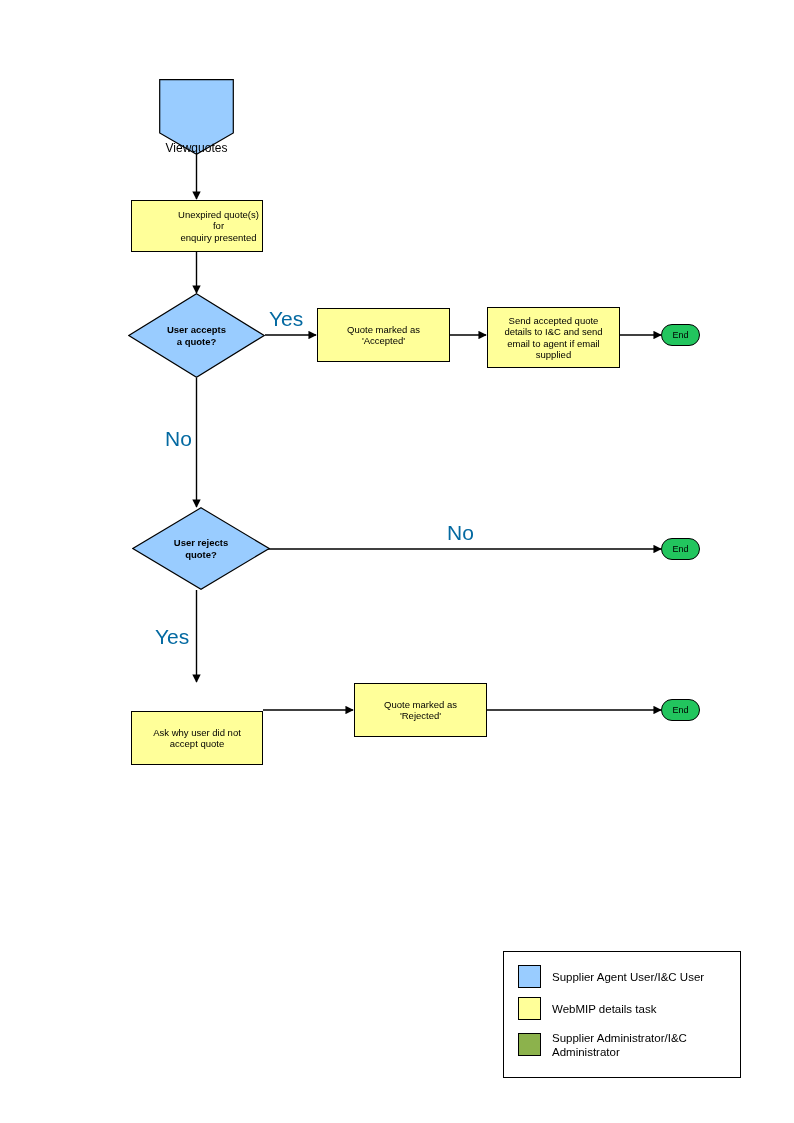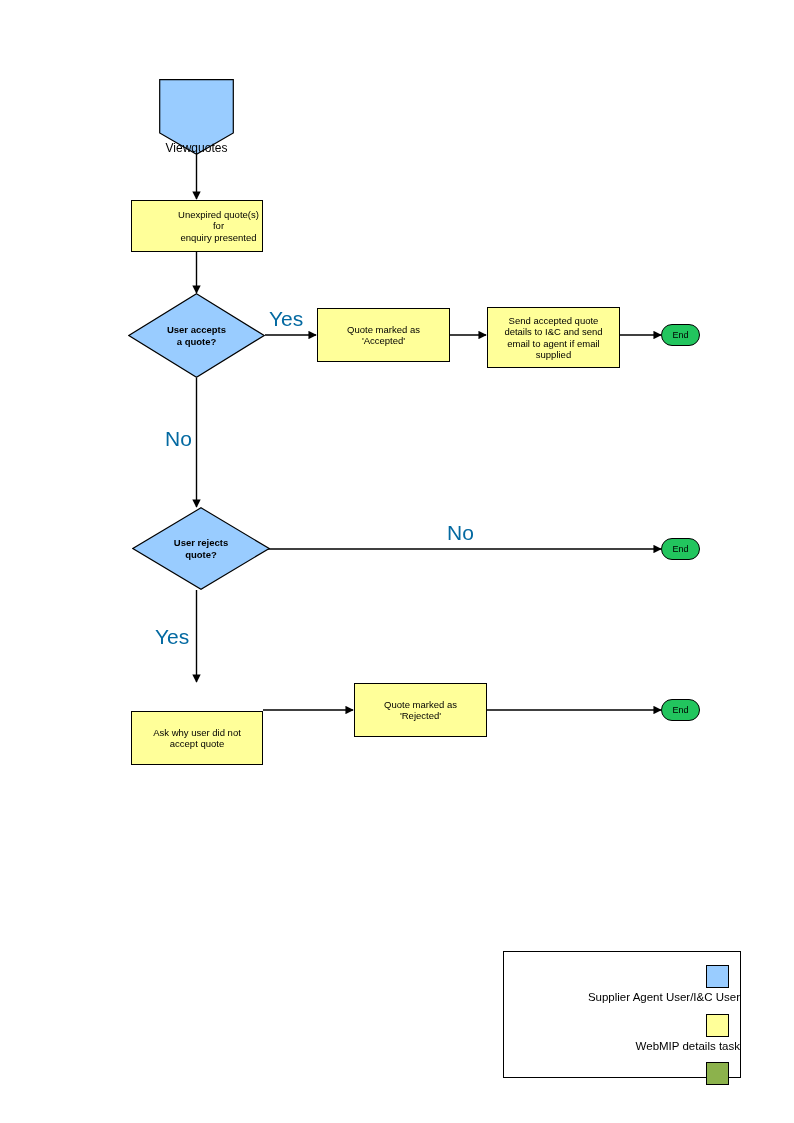--- a/index.html
+++ b/index.html
@@ -96,23 +96,22 @@
     top: 951px;
     width: 238px;
     height: 127px;
     border: 1px solid #000000;
     background: #ffffff;
     box-sizing: border-box;
     padding: 13px 0 0 14px;
   }
   .legend-row {
     display: flex;
-    align-items: flex-end;
+    align-items: center;
     margin-bottom: 9px;
-    flex-direction: column;
   }
   .legend-swatch {
     width: 23px;
     height: 23px;
     border: 1px solid #000000;
     box-sizing: border-box;
     flex: 0 0 auto;
     margin-right: 11px;
   }
   .legend-text {
@@ -230,14 +229,16 @@
   <div class="legend-row">
     <span class="legend-swatch" style="background:#99ccff;"></span>
     <span class="legend-text">Supplier Agent User/I&amp;C User</span>
   </div>
   <div class="legend-row">
     <span class="legend-swatch" style="background:#ffff99;"></span>
     <span class="legend-text">WebMIP details task</span>
   </div>
   <div class="legend-row">
     <span class="legend-swatch" style="background:#8cb24c;"></span>
+    <span class="legend-text">Supplier Administrator/I&amp;C
+Administrator</span>
   </div>
 </div>
 
 </body></html>

